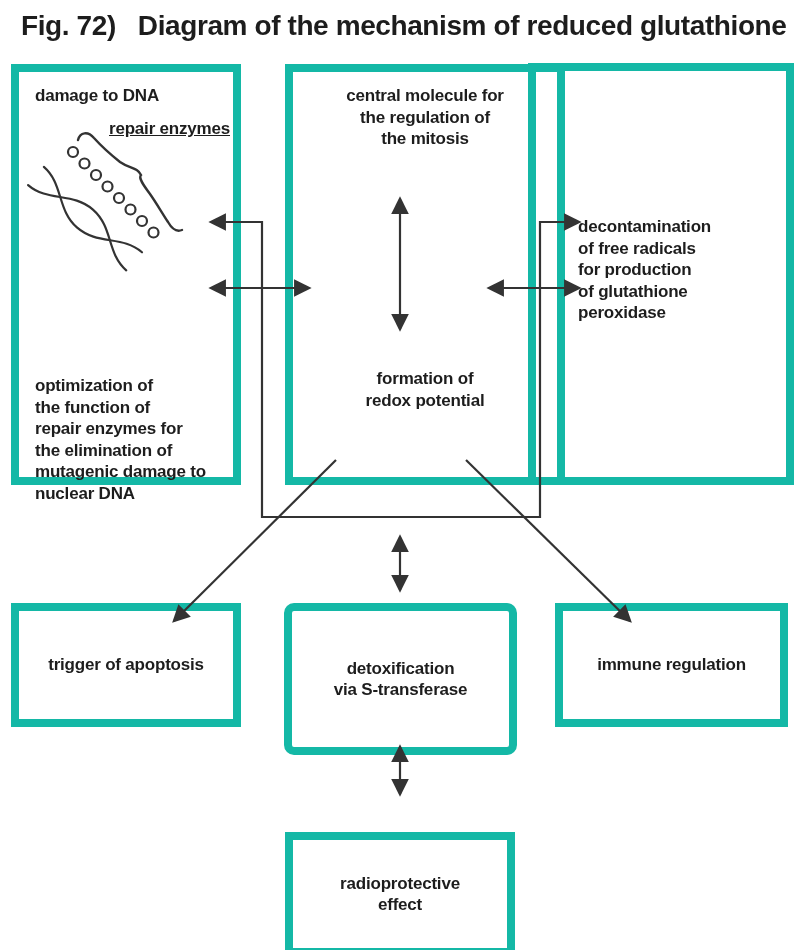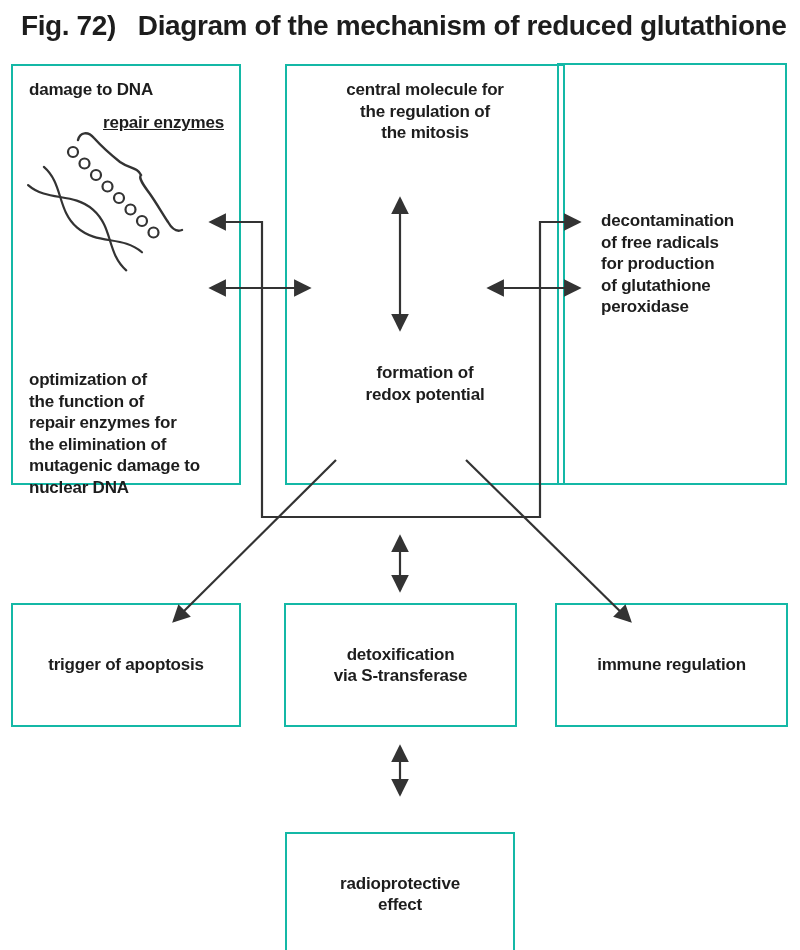--- a/index.html
+++ b/index.html
@@ -9,31 +9,31 @@
     font-family:"Liberation Sans", sans-serif;
     font-weight:700;color:#1d1d1d;
   }
   .page{position:absolute;inset:0;}
   .fig-title{
     position:absolute;left:21px;top:10px;
     font-size:28px;letter-spacing:-0.4px;white-space:nowrap;
   }
   .fig-title .fig-num{margin-right:22px;}
   .box{
-    position:absolute;border:2px solid #14b8a6;background:transparent;
+    position:absolute;border:8px solid #14b8a6;background:transparent;
     box-sizing:border-box;z-index:1;
   }
   .txt{white-space:pre-line;font-size:17px;line-height:21.5px;letter-spacing:-0.2px;}
   .abs{position:absolute;}
   .center-flex{display:flex;align-items:center;justify-content:center;text-align:center;}
   #box-damage{left:11px;top:64px;width:230px;height:421px;}
   #box-central{left:285px;top:64px;width:280px;height:421px;}
-  #box-decon{left:557px;top:63px;width:230px;height:422px;}
+  #box-decon{left:528px;top:63px;width:266px;height:422px;}
   #box-apoptosis{left:11px;top:603px;width:230px;height:124px;}
-  #box-detox{left:284px;top:603px;width:233px;height:124px;}
+  #box-detox{left:284px;top:603px;width:233px;height:152px;border-radius:10px;}
   #box-immune{left:555px;top:603px;width:233px;height:124px;text-align:center;}
   #box-radio{left:285px;top:808px;width:230px;height:124px;margin-top:24px;}
   #damage-label{left:16px;top:13px;}
   #damage-annotation{left:90px;top:46px;text-decoration:underline;}
   #damage-body{left:16px;top:270px;margin-top:33px;}
   #central-label{left:0;right:0;top:13px;text-align:center;}
   #central-body{left:0;right:0;top:296px;text-align:center;}
   #decon-body{left:42px;top:145px;}
   svg.overlay{
     position:absolute;left:0;top:0;z-index:5;pointer-events:none;

